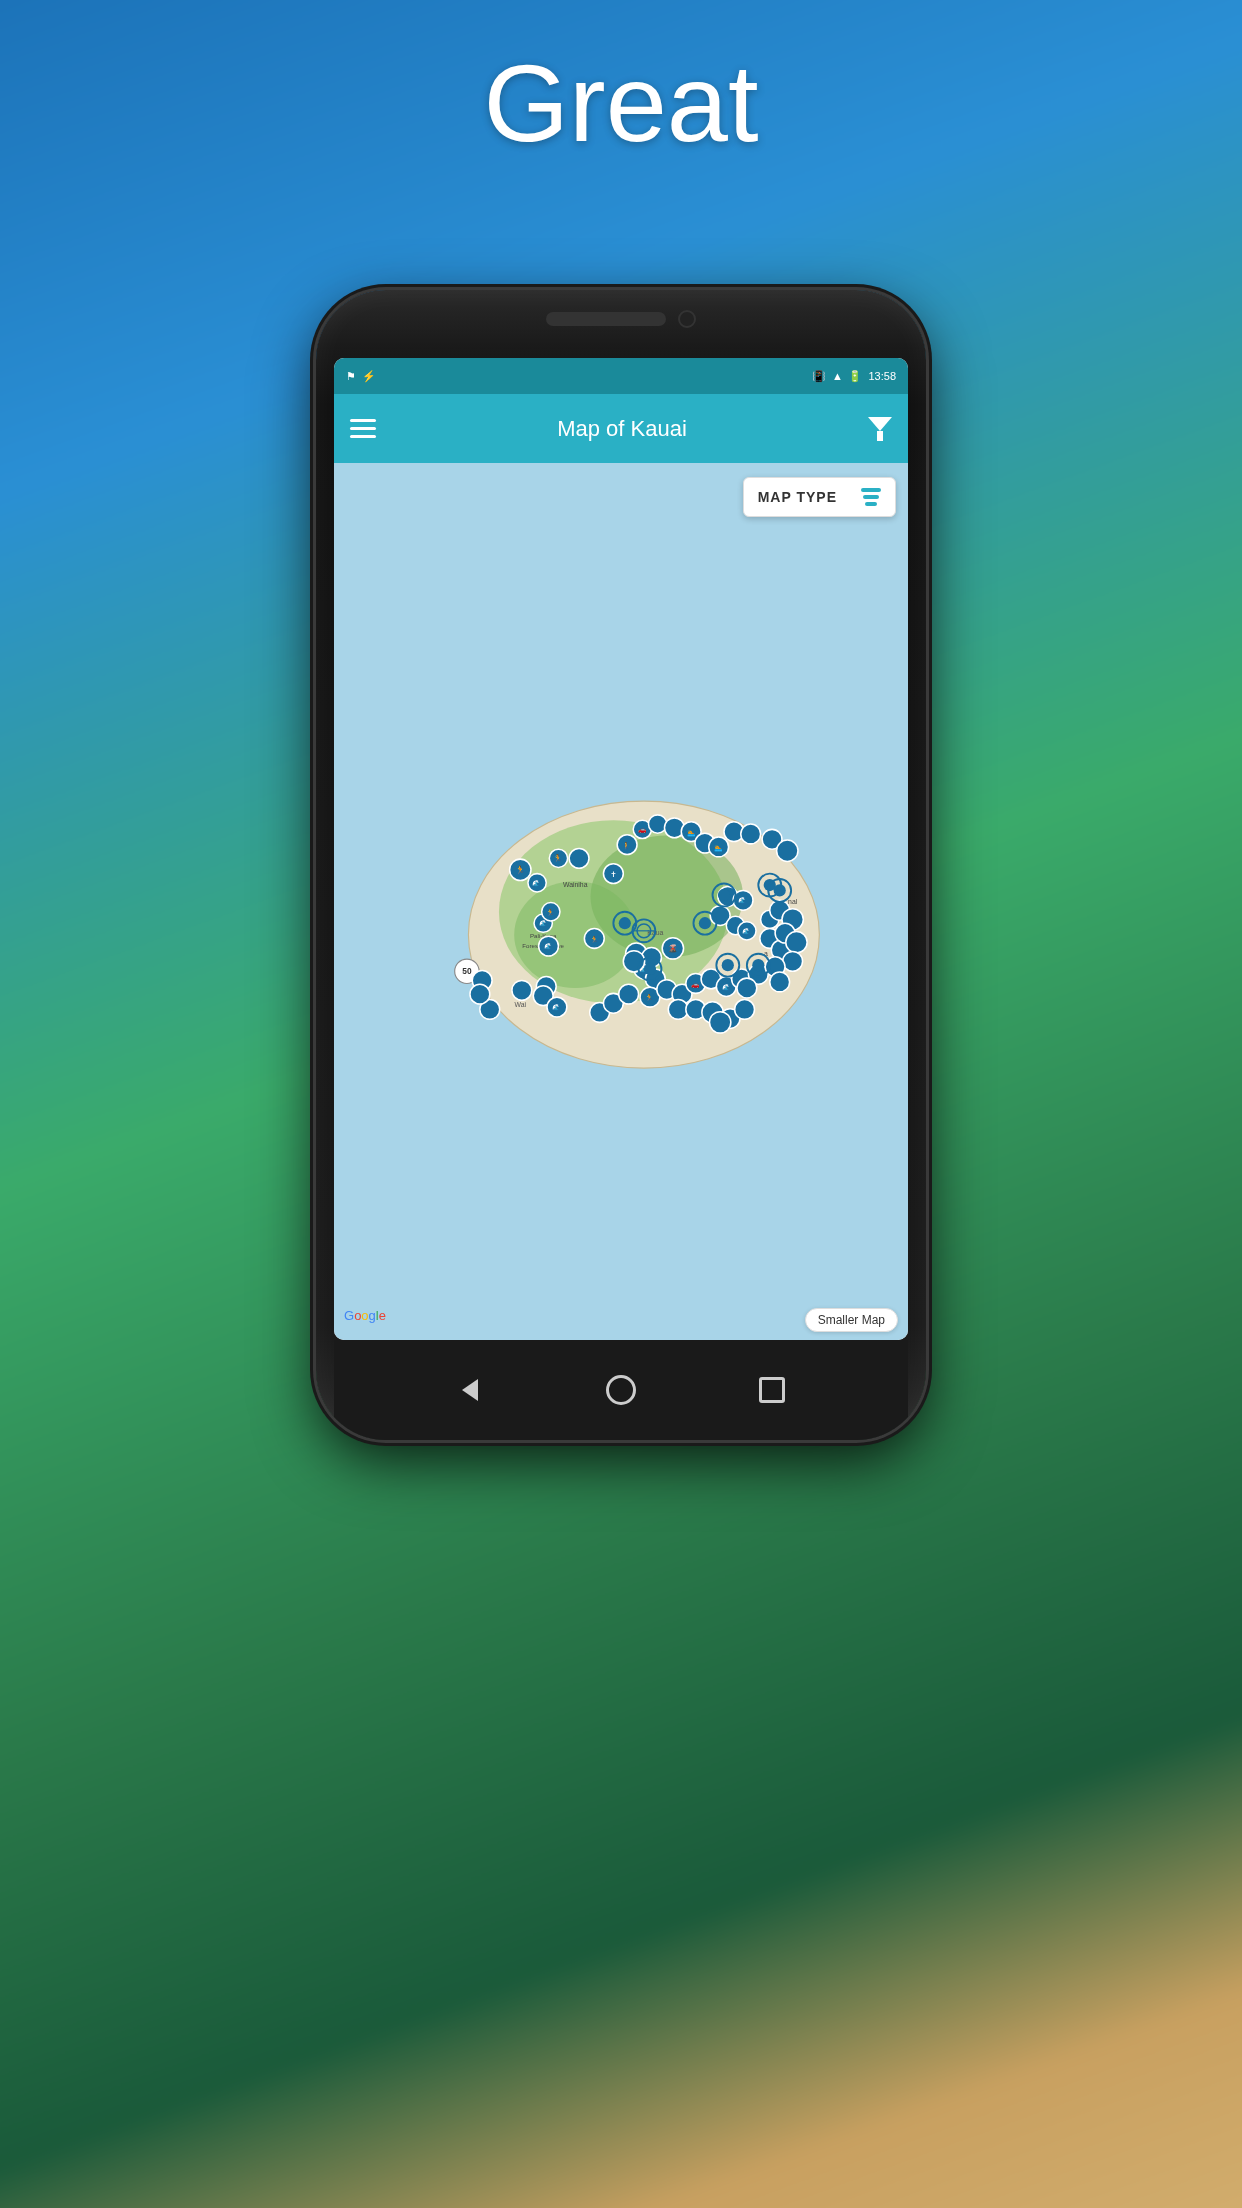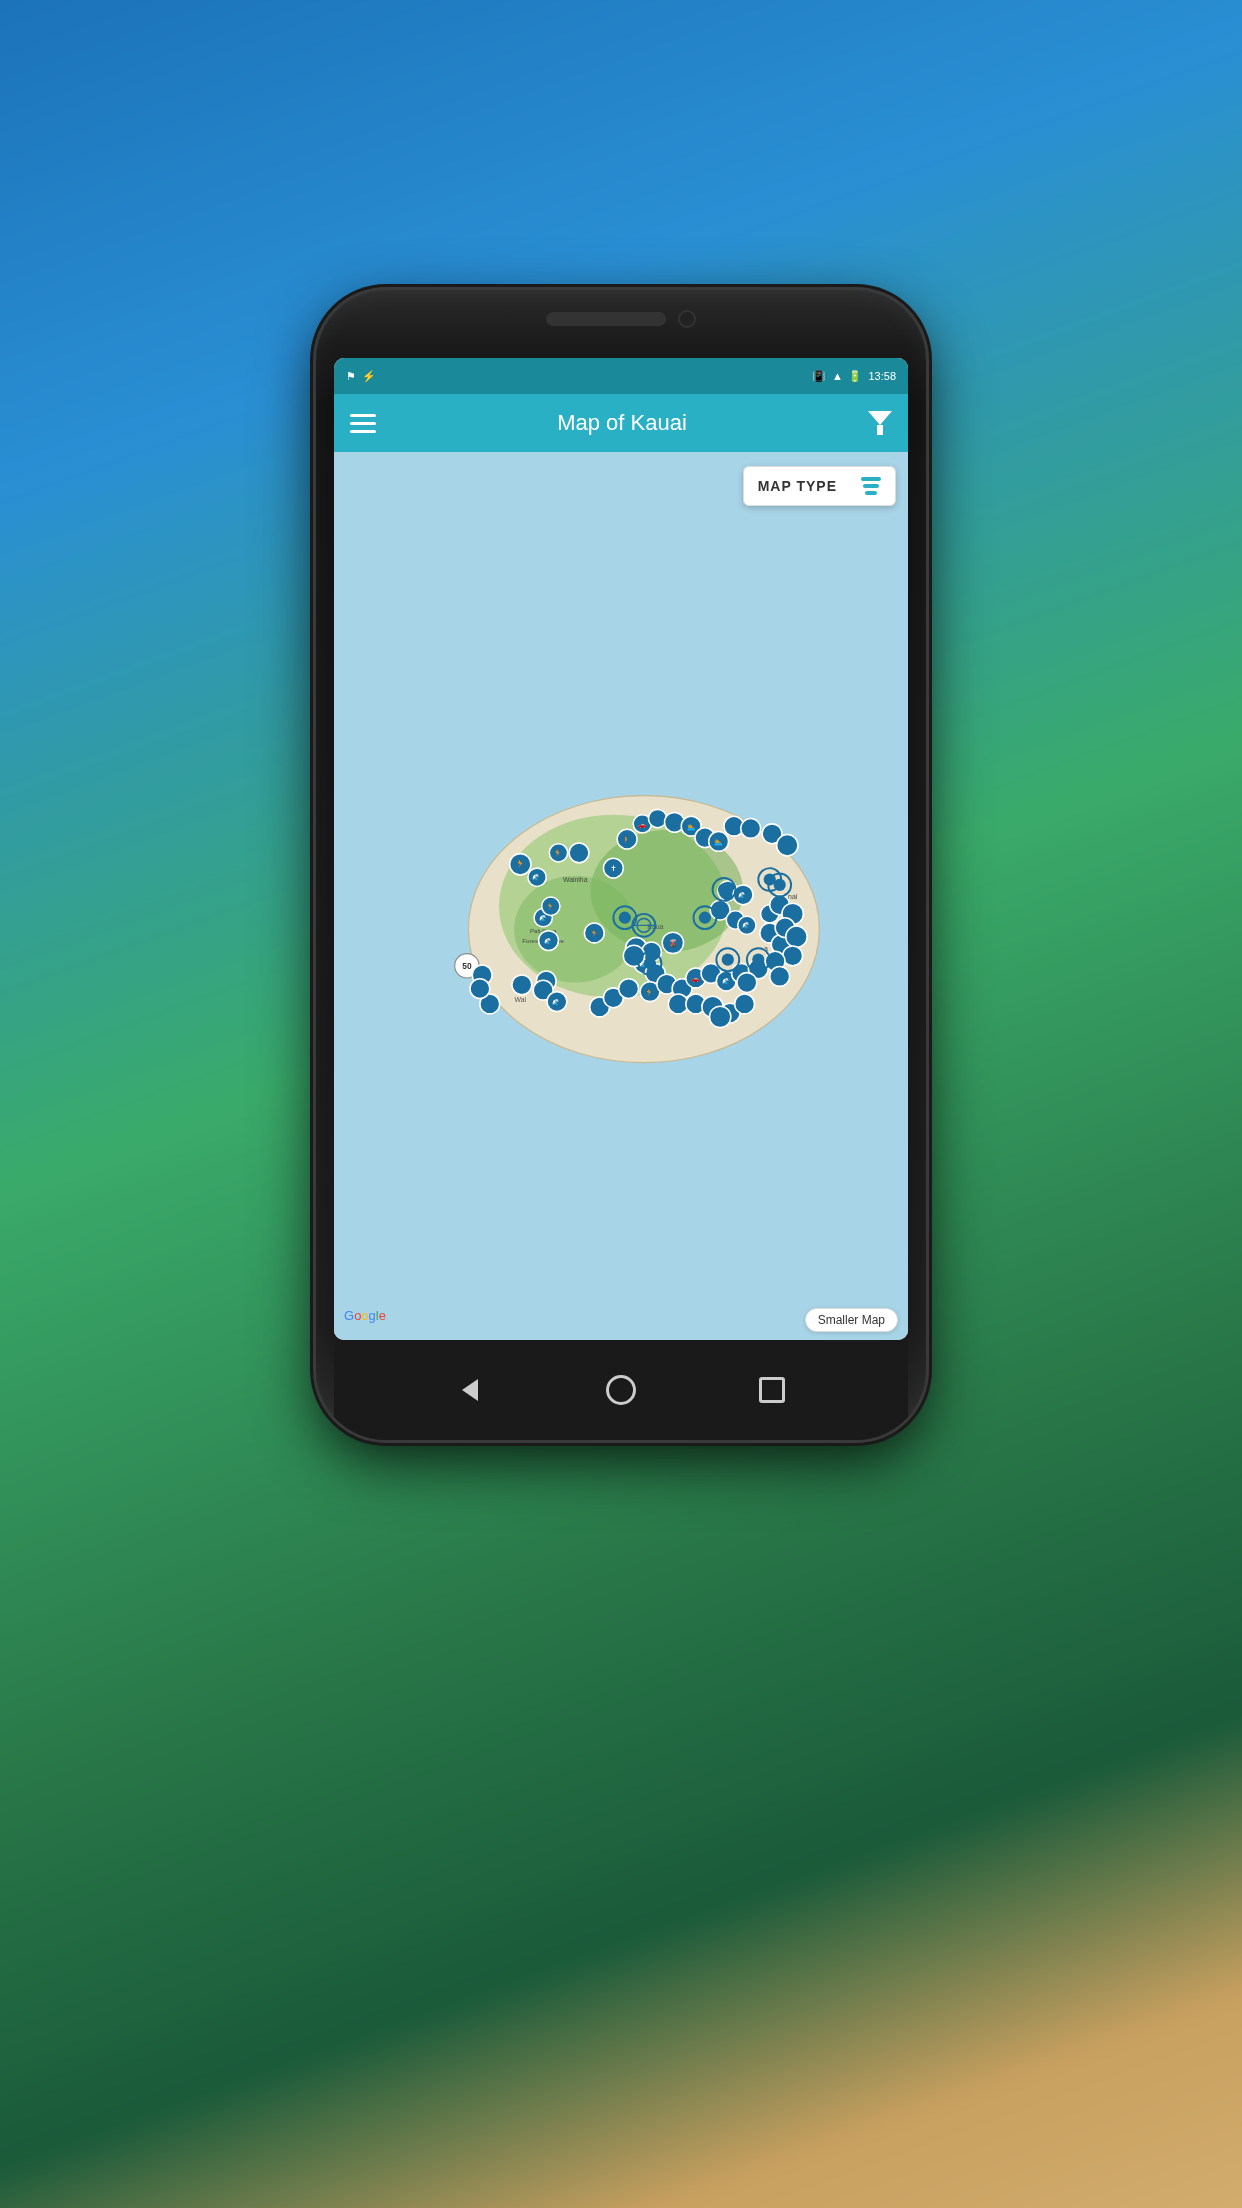--- a/index.html
+++ b/index.html
@@ -158,21 +158,21 @@
       font-weight: bold;
     }
     .status-icon {
       font-size: 11px;
       color: white;
     }
 
     
     .app-bar {
       background: #2ab0c5;
-      height: 58px;
+      height: 69px;
       display: flex;
       align-items: center;
       justify-content: space-between;
       padding: 0 16px;
       flex-shrink: 0;
     }
     .menu-icon {
       display: flex;
       flex-direction: column;
       gap: 5px;
@@ -306,21 +306,21 @@
       cursor: pointer;
       box-shadow: 0 1px 4px rgba(0,0,0,0.15);
     }
   </style>
 </head>
 <body>
 
 <div class="bg"></div>
 
 <div class="hero-text">
-  <br>
+  <span>Great</span><br>
 </div>
 
 <div class="phone-frame">
 
   <div class="phone-top-bar">
     <div class="speaker"></div>
     <div class="camera"></div>
   </div>
 
   <div class="phone-screen">

